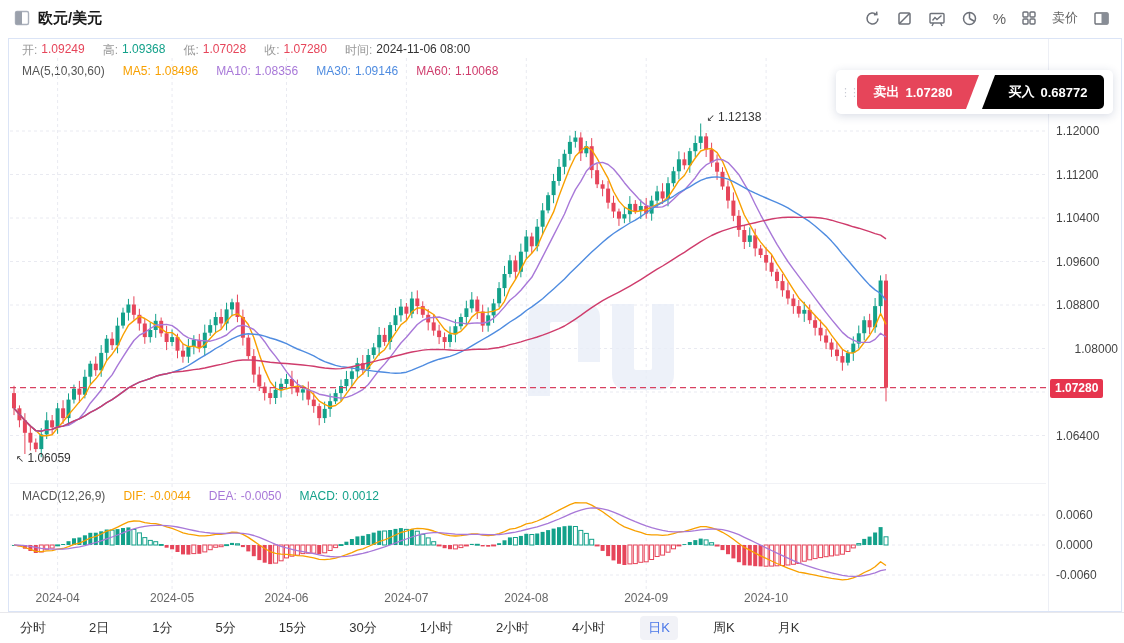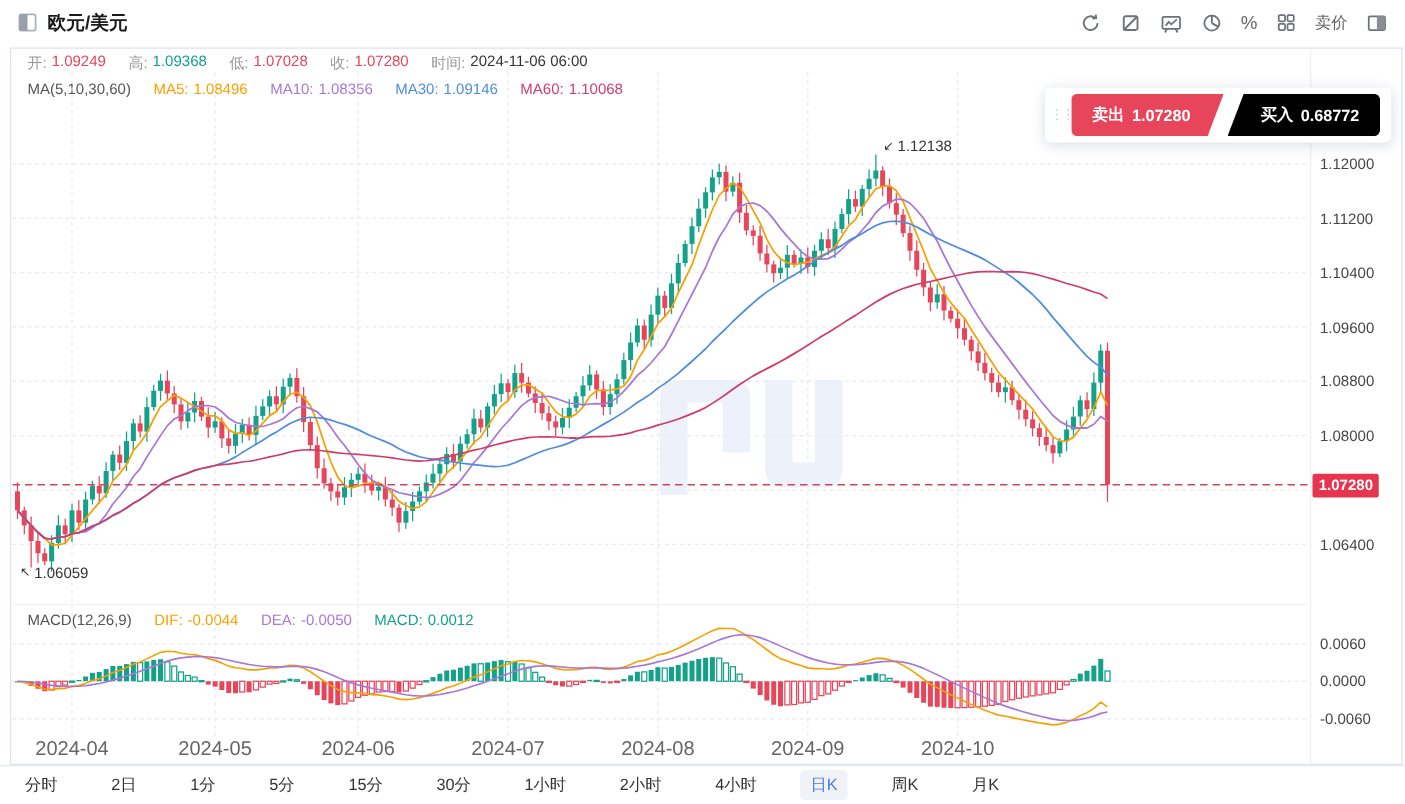--- a/index.html
+++ b/index.html
@@ -22,21 +22,21 @@
   .legend-row .pair { display:flex; gap:4px; }
   .lab { color:#999; }
   .dark { color:#333; }
   .grp { color:#555; }
   .red { color:#e6455a; } .teal { color:#13a18a; }
   .c-ma5 { color:#f8a000; } .c-ma10 { color:#a878d8; }
   .c-ma30 { color:#4f8ce0; } .c-ma60 { color:#cf3c6c; }
   
   #chart-svg { position:absolute; left:0; top:0; width:1124px; height:643px; pointer-events:none; }
   .ylab { position:absolute; left:1056px; width:62px; font-size:12px; color:#444; }
-  .mlab { position:absolute; width:60px; text-align:center; font-size:16px; color:#666; top:591px; }
+  .mlab { position:absolute; width:60px; text-align:center; font-size:12px; color:#666; top:591px; }
   #price-badge { position:absolute; left:1050px; color:#fff; font-size:12px; font-weight:bold;
     padding:2px 5px 3px; border-radius:2px; }
   .annot { position:absolute; font-size:12px; color:#333; display:flex; gap:3px; align-items:center; }
   .annot .arrow { font-size:10px; color:#333; }
   
   #trade { position:absolute; left:836px; top:70px; height:44px; background:#fff; border-radius:5px;
     box-shadow:0 2px 10px rgba(40,60,110,.18); display:flex; align-items:center; padding:0 9px 0 4px; gap:7px; }
   #drag-handle { color:#c9ccd4; font-size:11px; letter-spacing:-2px; line-height:10px; width:10px; text-align:center; }
   .trade-btn { height:34px; display:flex; align-items:center; justify-content:center; gap:6px;
     color:#fff; font-size:13px; font-weight:bold; cursor:pointer;text-align:center; }
@@ -122,21 +122,21 @@
   <span class="pair">
       <span class="lab">低:</span>
       <span class="red">1.07028</span>
     </span>
   <span class="pair">
       <span class="lab">收:</span>
       <span class="red">1.07280</span>
     </span>
   <span class="pair">
       <span class="lab">时间:</span>
-      <span class="dark">2024-11-06 06:00</span>
+      <span class="dark">2024-11-06 08:00</span>
     </span>
 </div>
 
 <div class="legend-row" style="top:64px">
   <span class="grp">MA(5,10,30,60)</span>
   <span class="pair c-ma5">
       <span>MA5:</span>
       <span>1.08496</span>
     </span>
   <span class="pair c-ma10">
@@ -695,21 +695,21 @@
     </g>
     <line x1="10" y1="387.7" x2="1046" y2="387.7" stroke="#d84060" stroke-dasharray="6 4" stroke-width="1.2"></line>
   </svg>
 
 <div id="ylabels">
     <div class="ylab" style="top: 124px;">1.12000</div>
     <div class="ylab" style="top: 167.5px;">1.11200</div>
     <div class="ylab" style="top: 211px;">1.10400</div>
     <div class="ylab" style="top: 254.5px;">1.09600</div>
     <div class="ylab" style="top: 298px;">1.08800</div>
-    <div class="ylab" style="top: 341.5px;">1.08000</div>
+    <div class="ylab" style="top: 341.5px; text-align: right;">1.08000</div>
     <div class="ylab" style="top: 428.5px;">1.06400</div>
   </div>
 <div id="macdlabels">
     <div class="ylab" style="top: 508px;">0.0060</div>
     <div class="ylab" style="top: 538px;">0.0000</div>
     <div class="ylab" style="top: 568px;">-0.0060</div>
   </div>
 <div id="xlabels">
     <div class="mlab" style="left: 27.6px;">2024-04</div>
     <div class="mlab" style="left: 142.05px;">2024-05</div>

